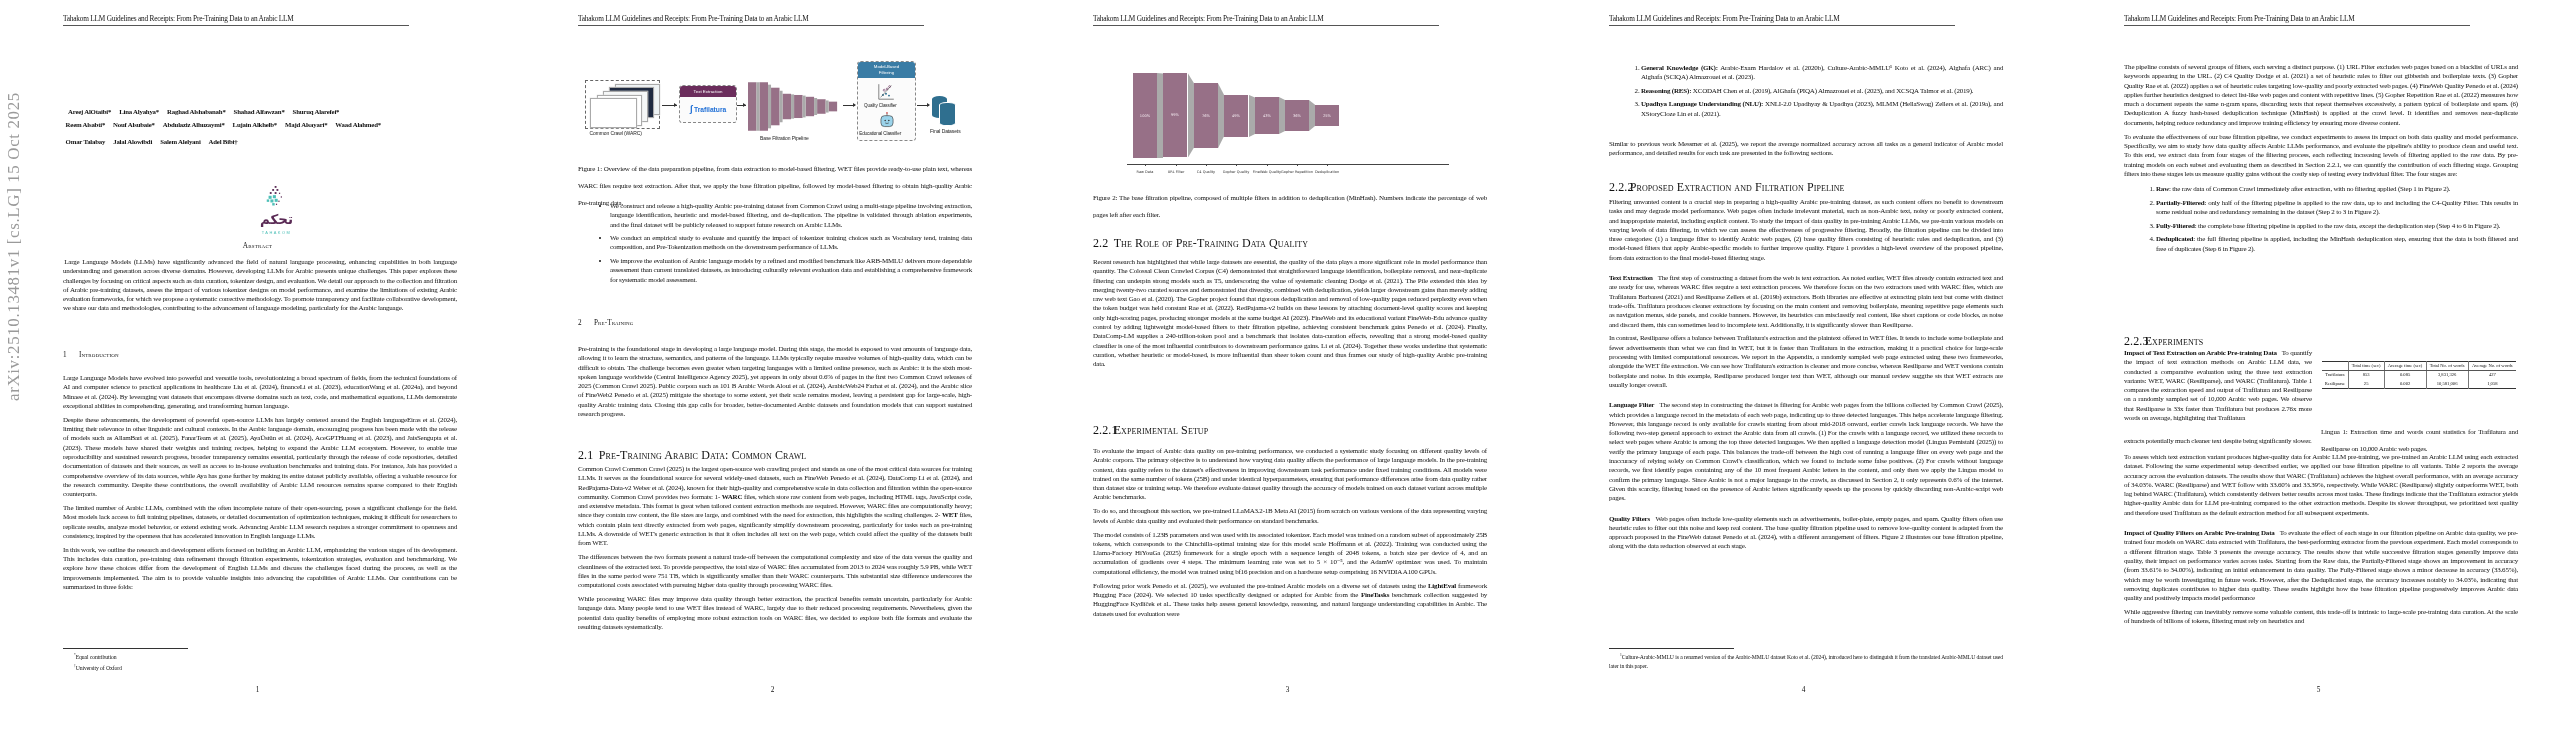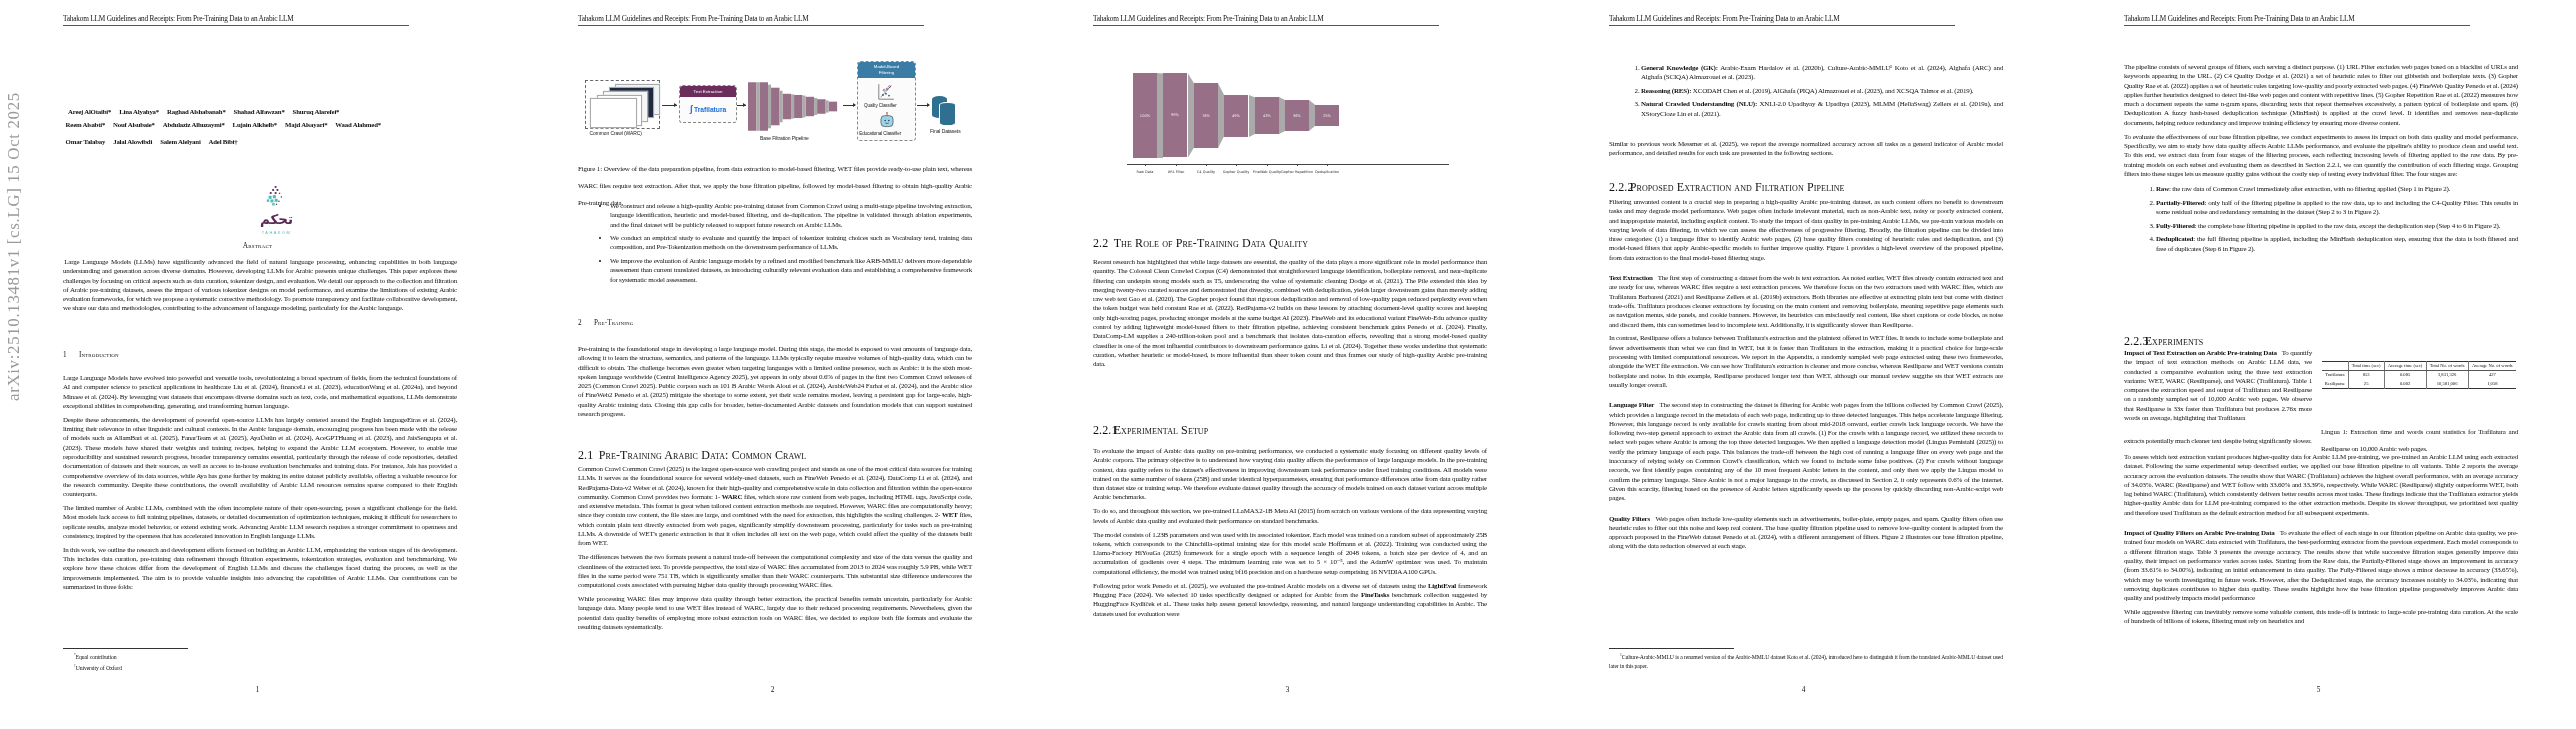--- a/index.html
+++ b/index.html
@@ -262,20 +262,23 @@
       <div class="fbar" style="left: 158px; width: 24px; top: 27px; height: 31px; background: rgb(151, 112, 135);">36%</div>
       <div class="fgap" style="left: 182px; width: 6px; top: 27px; height: 31px; clip-path: polygon(0px 0px, 100% 4.7px, 100% 26px, 0px 31px); background: rgb(170, 170, 170);"></div>
       <div class="ftick" style="left: 170px;"></div>
       <div class="flabel" style="left: 170px;">Gopher Repetition</div>
       <div class="fbar" style="left: 188px; width: 24px; top: 32px; height: 21px; background: rgb(151, 112, 135);">25%</div>
       <div class="ftick" style="left: 200px;"></div>
       <div class="flabel" style="left: 200px;">Deduplication</div>
       <div class="faxis"></div>
     </div>
 
+  <div class="col" style="top:183px">
+    <p class="cap">Figure 2: The base filtration pipeline, composed of multiple filters in addition to deduplication (MinHash). Numbers indicate the percentage of web pages left after each filter.</p>
+  </div>
 
   <div class="col h2" style="top:236px">
     <span class="num">2.2</span><span>The Role of Pre-Training Data Quality</span>
   </div>
   <div class="col" style="top:258px">
     <p class="txt">Recent research has highlighted that while large datasets are essential, the quality of the data plays a more significant role in model performance than quantity. The Colossal Clean Crawled Corpus (C4) demonstrated that straightforward language identification, boilerplate removal, and near-duplicate filtering can underpin strong models such as T5, underscoring the value of systematic cleaning Dodge et al. (2021). The Pile extended this idea by merging twenty-two curated sources and demonstrated that diversity, combined with deduplication, yields larger downstream gains than merely adding raw web text Gao et al. (2020). The Gopher project found that rigorous deduplication and removal of low-quality pages reduced perplexity even when the token budget was held constant Rae et al. (2022). RedPajama-v2 builds on these lessons by attaching document-level quality scores and keeping only high-scoring pages, producing stronger models at the same budget AI (2023). FineWeb and its educational variant FineWeb-Edu advance quality control by adding lightweight model-based filters to their filtration pipeline, achieving consistent benchmark gains Penedo et al. (2024). Finally, DataComp-LM supplies a 240-trillion-token pool and a benchmark that isolates data-curation effects, revealing that a strong model-based quality classifier is one of the most influential contributors to downstream performance gains. Li et al. (2024). Together these works underline that systematic curation, whether heuristic or model-based, is more influential than sheer token count and thus frames our study of high-quality Arabic pre-training data.</p>
   </div>
 
   <div class="col h2" style="top:423px">
     <span class="num">2.2.1</span><span>Experimental Setup</span>
@@ -289,21 +292,21 @@
   <div class="pnum">3</div>
 </div>
 
 <div class="page p4">
   <div class="runhead">Tahakom LLM Guidelines and Receipts: From Pre-Training Data to an Arabic LLM</div>
 
   <div class="col" style="top:64px">
     <ol class="num">
       <li><b>General Knowledge (GK):</b><span> Arabic-Exam Hardalov et al. (2020b), Culture-Arabic-MMLU¹ Koto et al. (2024), Alghafa (ARC) and Alghafa (SCIQA) Almazrouei et al. (2023).</span></li>
       <li><b>Reasoning (RES):</b><span> XCODAH Chen et al. (2019), AlGhafa (PIQA) Almazrouei et al. (2023), and XCSQA Talmor et al. (2019).</span></li>
-      <li><b>Natural Crawled Understanding (NLU):</b><span> XNLI-2.0 Upadhyay &amp; Upadhya (2023), MLMM (HellaSwag) Zellers et al. (2019a), and XStoryCloze Lin et al. (2021).</span></li>
+      <li><b>Upadhya Language Understanding (NLU):</b><span> XNLI-2.0 Upadhyay &amp; Upadhya (2023), MLMM (HellaSwag) Zellers et al. (2019a), and XStoryCloze Lin et al. (2021).</span></li>
     </ol>
   </div>
   <div class="col" style="top:140px">
     <p class="txt">Similar to previous work Messmer et al. (2025), we report the average normalized accuracy across all tasks as a general indicator of Arabic model performance, and detailed results for each task are presented in the following sections.</p>
   </div>
 
   <div class="col h2" style="top:180px">
     <span class="num">2.2.2</span><span>Proposed Extraction and Filtration Pipeline</span>
   </div>
   <div class="col" style="top:198px">

